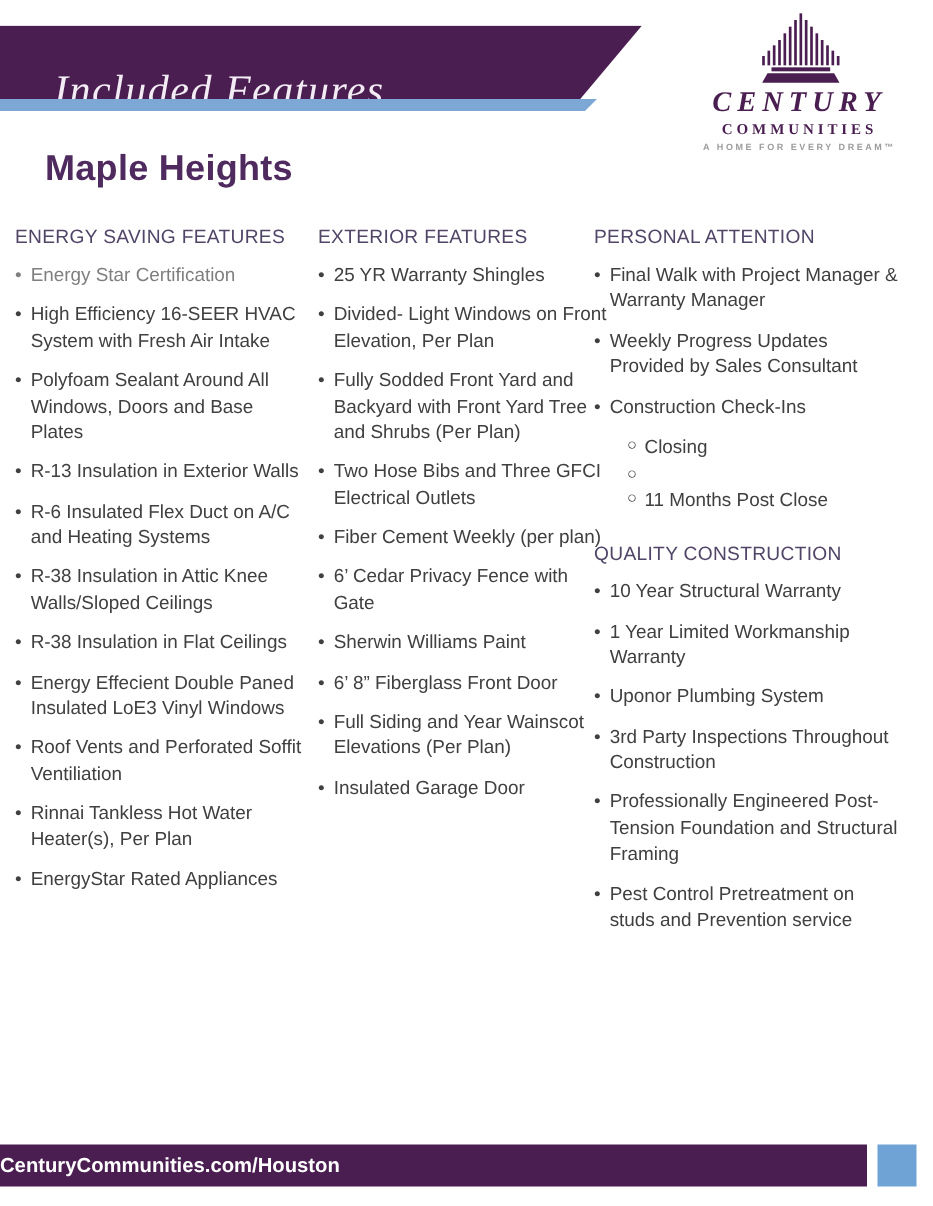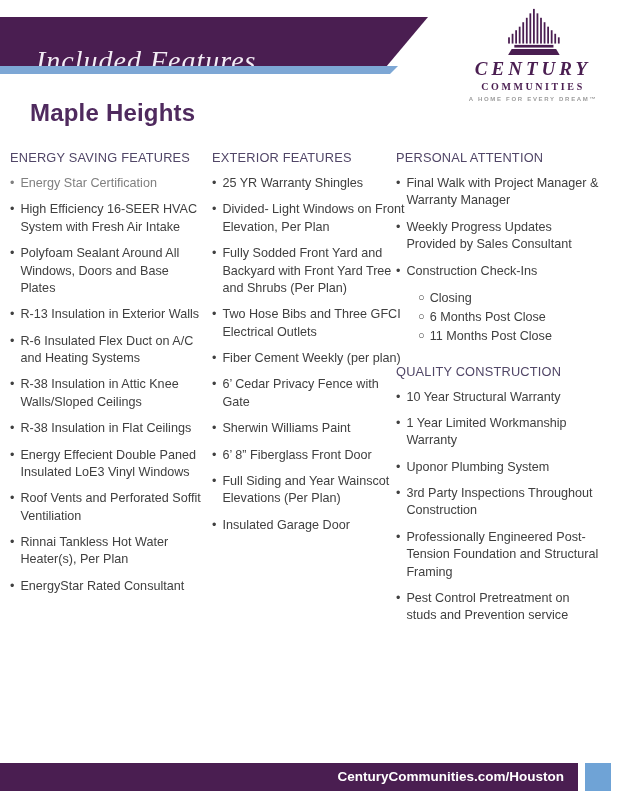--- a/index.html
+++ b/index.html
@@ -71,21 +71,21 @@
   }
   .item .bullet{margin-right:6px;flex:0 0 auto;}
   .item.muted{color:var(--muted);}
   .subitems{list-style:none;margin:3px 0 0 0;padding:0 0 0 22px;}
   .subitem{display:flex;line-height:1.5;font-size:12.6px;color:var(--body);}
   .sub-bullet{margin-right:5px;font-size:11px;}
   
   .footer-bar{
     position:absolute;top:763px;left:0;width:564px;height:28px;
     background:var(--purple);color:#ffffff;font-weight:bold;font-size:13.5px;
-    text-align:right;line-height:28px;padding-right:14px;
+    text-align:left;line-height:28px;padding-right:14px;
   }
   .footer-square{
     position:absolute;top:763px;left:585px;width:26px;height:28px;
     background:#6fa3d6;
   }
 </style>
 </head>
 <body>
 
 <div class="page">
@@ -163,21 +163,21 @@
           <li class="item">
             <span class="bullet">•</span>
             <span class="txt">Roof Vents and Perforated Soffit Ventiliation</span>
           </li>
           <li class="item">
             <span class="bullet">•</span>
             <span class="txt">Rinnai Tankless Hot Water Heater(s), Per Plan</span>
           </li>
           <li class="item">
             <span class="bullet">•</span>
-            <span class="txt">EnergyStar Rated Consultant</span>
+            <span class="txt">EnergyStar Rated Appliances</span>
           </li>
         </ul>
       </div>
     </div>
   <div class="col" id="col-1">
       <div class="section">
         <div class="heading">EXTERIOR FEATURES</div>
         <ul class="items">
           <li class="item">
             <span class="bullet">•</span>
@@ -238,21 +238,20 @@
             <span class="bullet">•</span>
             <span class="txt">Construction Check-Ins</span>
           </li>
           <ul class="subitems">
             <li class="subitem">
               <span class="sub-bullet">○</span>
               <span>Closing</span>
             </li>
             <li class="subitem">
               <span class="sub-bullet">○</span>
-              <span>6 Months Post Close</span>
             </li>
             <li class="subitem">
               <span class="sub-bullet">○</span>
               <span>11 Months Post Close</span>
             </li>
           </ul>
         </ul>
       </div>
       <div class="section">
         <div class="heading">QUALITY CONSTRUCTION</div>

